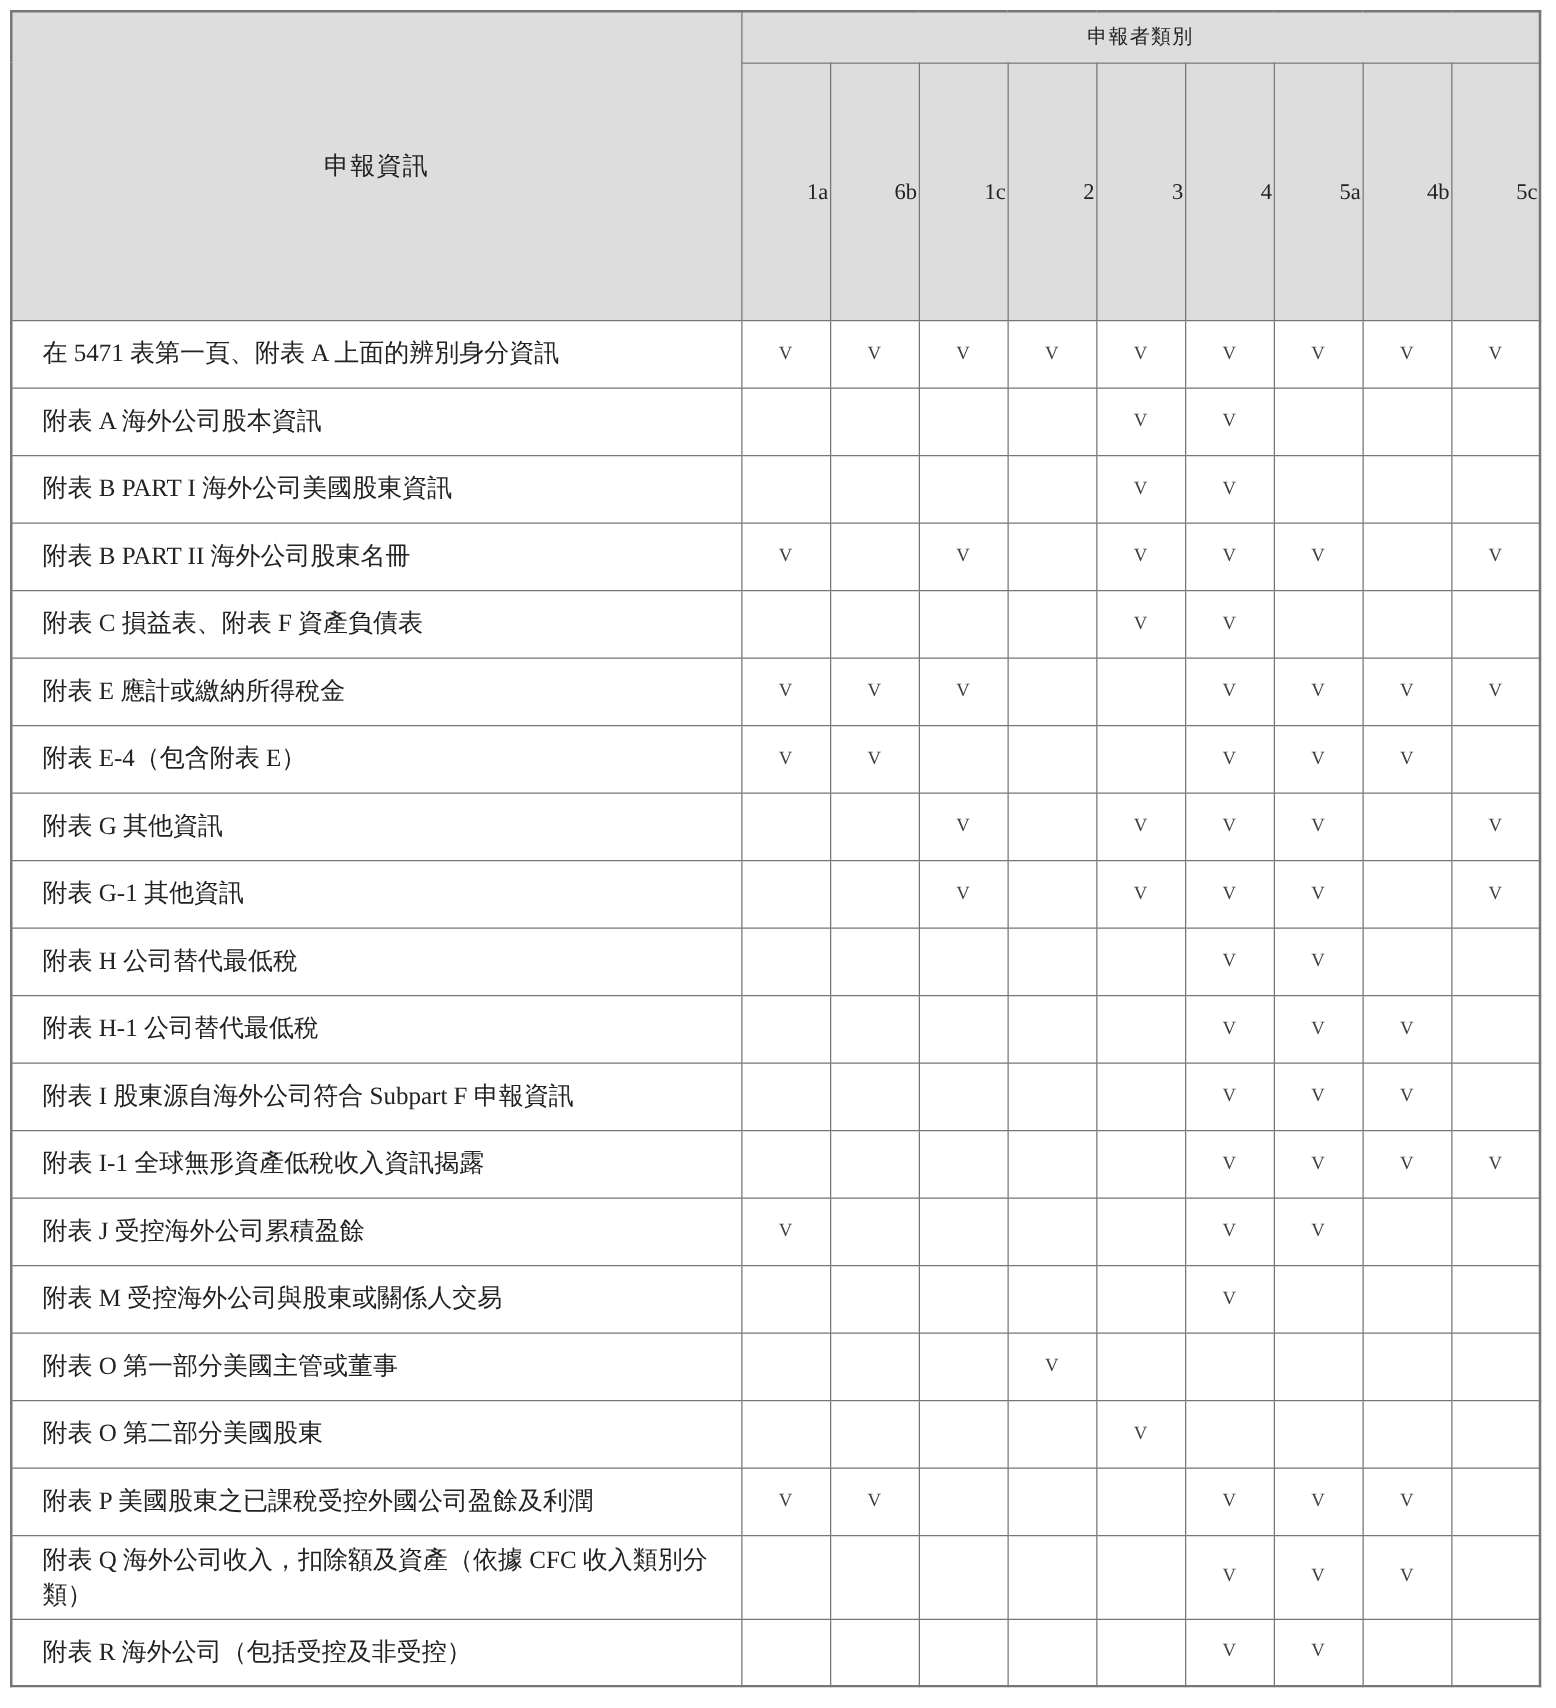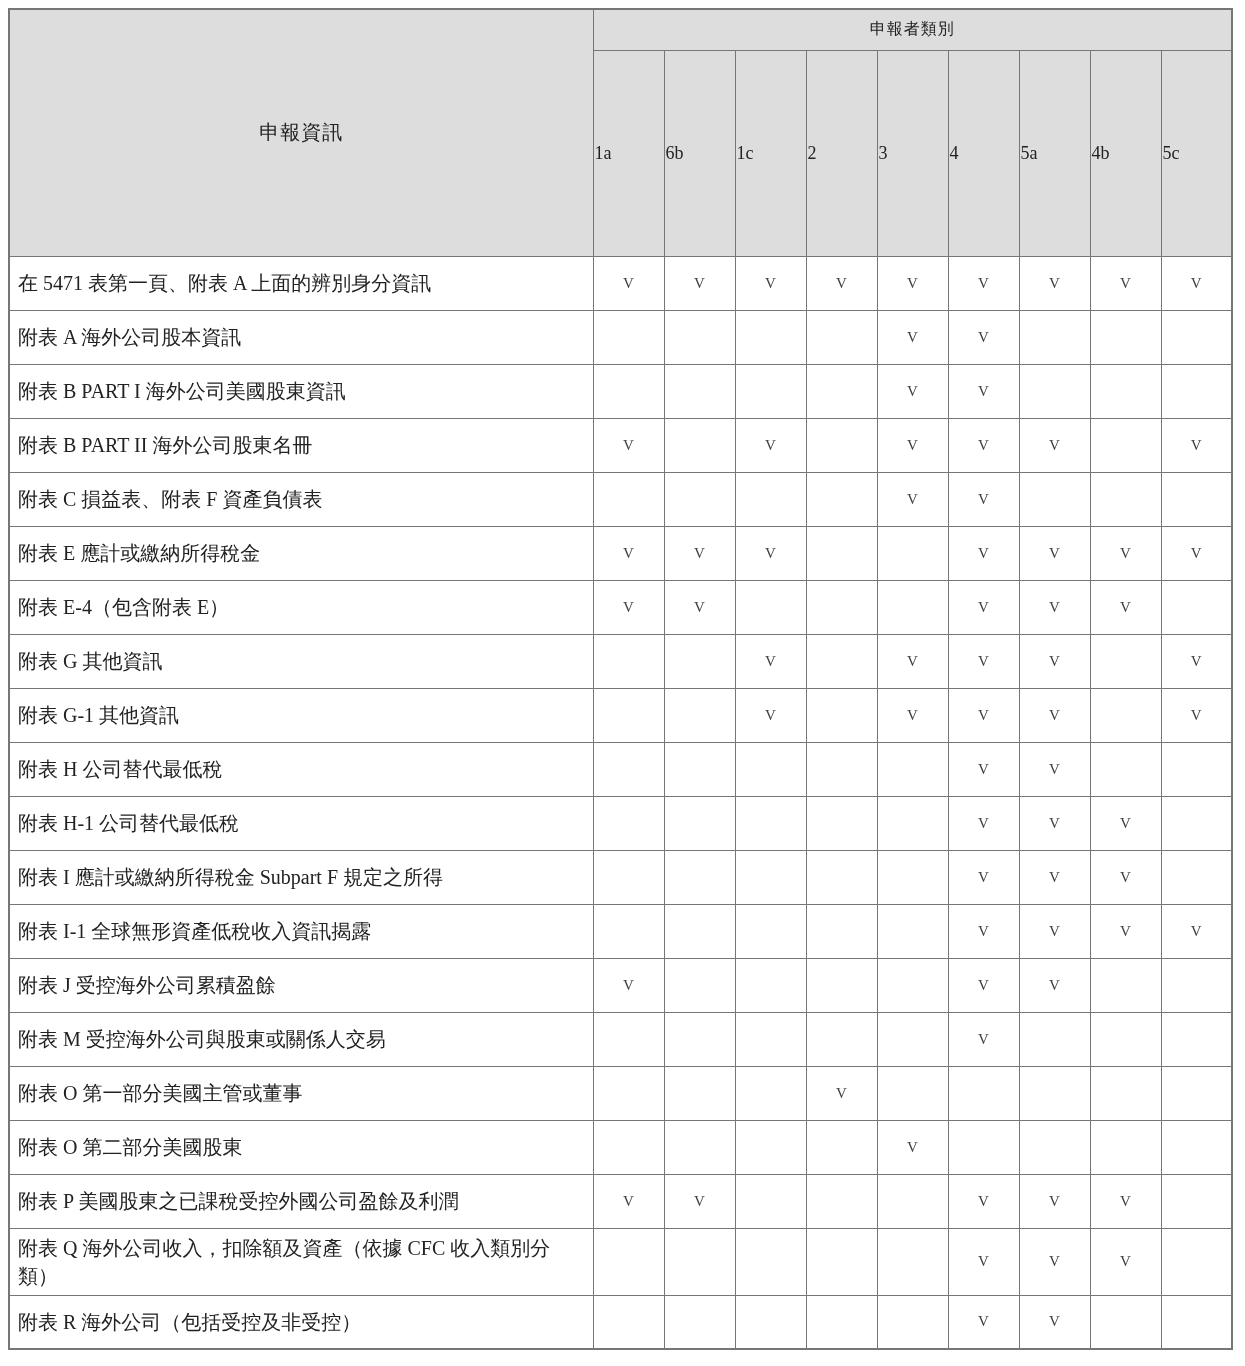--- a/index.html
+++ b/index.html
@@ -43,29 +43,29 @@
   }
   th.cat-h{
     background:var(--header-bg);
     text-align:center;
     vertical-align:middle;
     font-size:16px;
     letter-spacing:1px;
   }
   th.cat-cell{
     background:var(--header-bg);
-    text-align:left;
+    text-align:right;
     vertical-align:middle;
     font-size:18px;
   }
   tbody tr{height:54px;}
   td.row-label{
     text-align:left;
     vertical-align:middle;
-    padding:5px 8px;
+    padding:5px 24px;
     font-size:20px;
     line-height:1.4;
   }
   td.check-cell{
     text-align:center;
     vertical-align:middle;
     font-size:15px;
     color:var(--check);
   }
 </style>
@@ -229,21 +229,21 @@
         <td class="check-cell"></td>
         <td class="check-cell"></td>
         <td class="check-cell"></td>
         <td class="check-cell"></td>
         <td class="check-cell">V</td>
         <td class="check-cell">V</td>
         <td class="check-cell">V</td>
         <td class="check-cell"></td>
       </tr>
       <tr>
-        <td class="row-label">附表 I 應計或繳納所得稅金 Subpart F 規定之所得</td>
+        <td class="row-label">附表 I 股東源自海外公司符合 Subpart F 申報資訊</td>
         <td class="check-cell"></td>
         <td class="check-cell"></td>
         <td class="check-cell"></td>
         <td class="check-cell"></td>
         <td class="check-cell"></td>
         <td class="check-cell">V</td>
         <td class="check-cell">V</td>
         <td class="check-cell">V</td>
         <td class="check-cell"></td>
       </tr>

